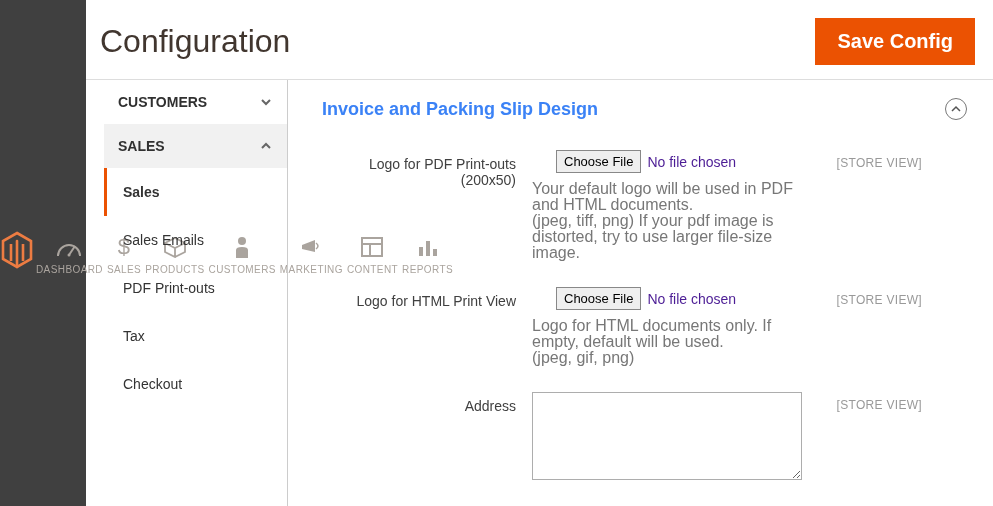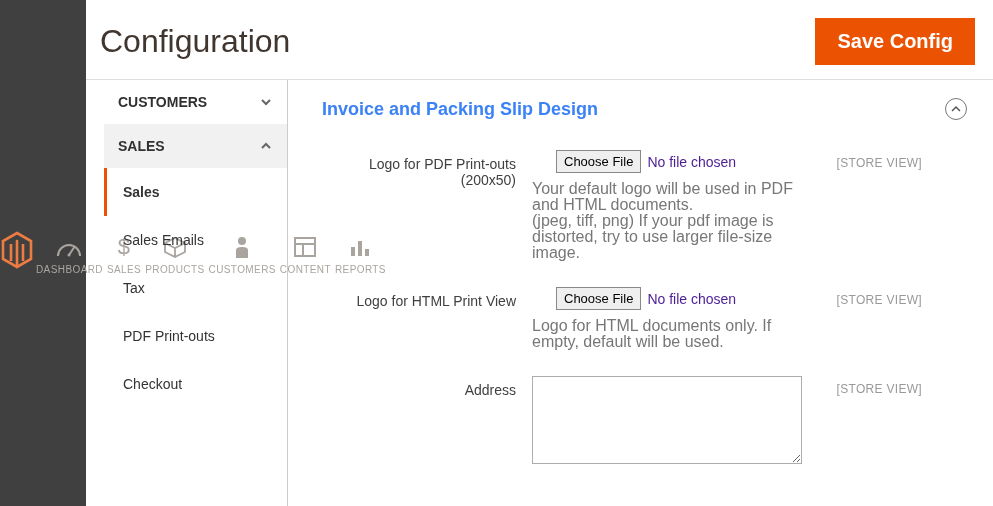--- a/index.html
+++ b/index.html
@@ -92,20 +92,29 @@
       <span class="ico">
           <svg width="18" height="24" viewBox="0 0 18 24">
             <circle cx="9" cy="6" r="4" fill="#aaa49e"></circle>
             <path d="M3 23 V15 Q3 12 9 12 Q15 12 15 15 V23" fill="#aaa49e"></path>
           </svg>
         </span>
       <span class="lbl">CUSTOMERS</span>
     </div>
     <div class="vnav-item">
       <span class="ico">
+          <svg width="24" height="20" viewBox="0 0 24 20">
+            <path d="M3 8 L16 3 V15 L3 12 Z" fill="#aaa49e"></path>
+            <path d="M17 6 Q21 9 17 12" fill="none" stroke="#aaa49e" stroke-width="1.5"></path>
+          </svg>
+        </span>
+      <span class="lbl">MARKETING</span>
+    </div>
+    <div class="vnav-item">
+      <span class="ico">
           <svg width="22" height="20" viewBox="0 0 22 20">
             <rect x="1" y="1" width="20" height="18" fill="none" stroke="#aaa49e" stroke-width="2"></rect>
             <line x1="1" y1="7" x2="21" y2="7" stroke="#aaa49e" stroke-width="2"></line>
             <line x1="9" y1="7" x2="9" y2="19" stroke="#aaa49e" stroke-width="2"></line>
           </svg>
         </span>
       <span class="lbl">CONTENT</span>
     </div>
     <div class="vnav-item">
       <span class="ico">
@@ -139,22 +148,22 @@
         <div class="acc-head expanded">
           <span>SALES</span>
           <span class="caret">
               <svg width="14" height="14" viewBox="0 0 14 14">
                 <path d="M3 9 L7 5 L11 9" fill="none" stroke="#666" stroke-width="2"></path>
               </svg>
             </span>
         </div>
         <div class="sub active"><span>Sales</span></div>
         <div class="sub"><span>Sales Emails</span></div>
+        <div class="sub"><span>PDF Print-outs</span></div>
         <div class="sub"><span>Tax</span></div>
-        <div class="sub"><span>PDF Print-outs</span></div>
         <div class="sub"><span>Checkout</span></div>
       </div>
 
       <div class="content">
         <div class="section-title-row">
           <div class="section-title">Invoice and Packing Slip Design</div>
           <div class="collapse-circle">
             <span>
                 <svg width="12" height="12" viewBox="0 0 12 12">
                   <path d="M2 8 L6 4 L10 8" fill="none" stroke="#555" stroke-width="1.5"></path>
@@ -177,20 +186,21 @@
         </div>
 
         <div class="form-row">
           <div class="form-label">Logo for HTML Print View</div>
           <div class="form-control">
             <div class="file-picker">
               <button class="file-btn">Choose File</button>
               <span class="file-status">No file chosen</span>
             </div>
             <div class="hint">Logo for HTML documents only. If empty, default will be used.</div>
+            <div class="hint">(jpeg, gif, png)</div>
           </div>
           <div class="scope">[STORE VIEW]</div>
         </div>
 
         <div class="form-row">
           <div class="form-label">Address</div>
           <div class="form-control">
             <textarea class="addr" value="" style=""></textarea>
           </div>
           <div class="scope">[STORE VIEW]</div>

